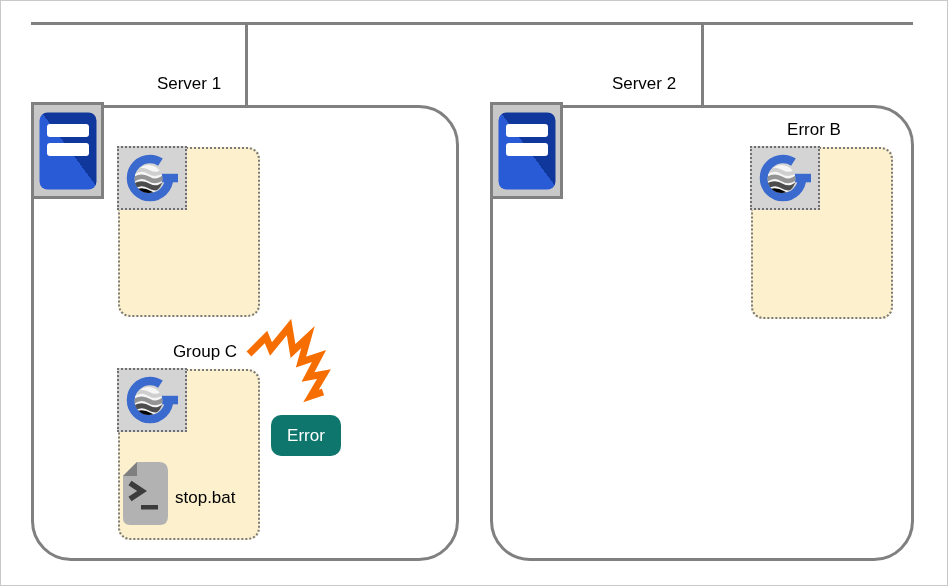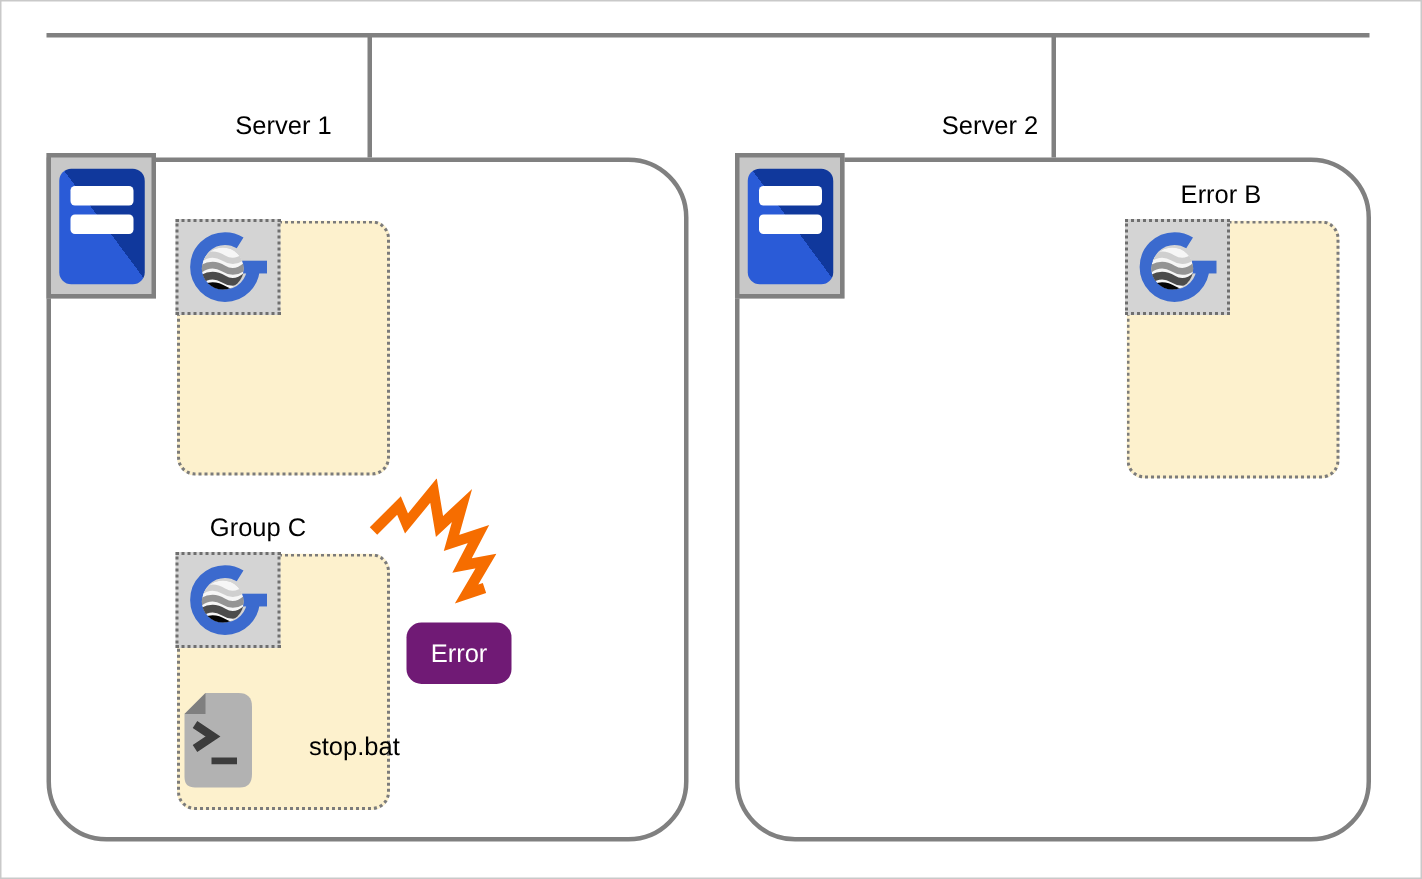--- a/index.html
+++ b/index.html
@@ -8,25 +8,25 @@
     border:1px solid #c9c9c9;box-sizing:border-box;overflow:hidden;
     font-family:"Liberation Sans",sans-serif;color:#000;padding-left:26px;
   }
   .line{position:absolute;background:#808080;}
   #bus-line{left:30px;top:21px;width:882px;height:3px;}
   #drop-line-1{left:244px;top:21px;width:3px;height:83px;}
   #drop-line-2{left:700px;top:21px;width:3px;height:83px;}
 
   .label{position:absolute;font-size:17px;line-height:20px;text-align:center;white-space:nowrap;z-index:4;}
   #server1-label{left:140px;top:73px;width:96px;}
-  #server2-label{left:611px;top:73px;width:96px;}
+  #server2-label{left:595px;top:73px;width:96px;}
   #group-a-label{left:117px;top:119px;width:142px;}
-  #group-c-label{left:100px;top:341px;width:142px;}
+  #group-c-label{left:133px;top:341px;width:142px;}
   #group-b-label{left:742px;top:119px;width:142px;}
-  #stopbat-label{left:174px;top:487px;width:auto;text-align:left;margin-left:31px;}
+  #stopbat-label{left:174px;top:487px;width:auto;text-align:left;}
 
   .server-box{
     position:absolute;border:3px solid #808080;border-radius:0 40px 40px 40px;
     background:#ffffff;box-sizing:border-box;z-index:1;
   }
   #server1-box{left:30px;top:104px;width:428px;height:456px;}
   #server2-box{left:489px;top:104px;width:424px;height:456px;}
 
   .server-chip{
     position:absolute;width:73px;height:97px;background:#c8c8c8;
@@ -51,21 +51,21 @@
   }
   #group-a-chip{left:116px;top:145px;}
   #group-c-chip{left:116px;top:367px;}
   #group-b-chip{left:749px;top:145px;}
 
   #batch-icon{position:absolute;left:121px;top:460px;width:47px;height:65px;z-index:2;}
   #spark{position:absolute;left:235px;top:318px;width:95px;height:85px;z-index:2;}
 
   #error-badge{
     position:absolute;left:270px;top:414px;width:70px;height:41px;
-    background:#701a75;color:#ffffff;border-radius:10px;
+    background:#0f766e;color:#ffffff;border-radius:10px;
     display:flex;align-items:center;justify-content:center;
     font-size:17px;z-index:2;
   }
   .hidden-defs{position:absolute;width:0;height:0;overflow:hidden;}
 </style>
 </head>
 <body>
 
 <svg class="hidden-defs" aria-hidden="true">
   <defs>

